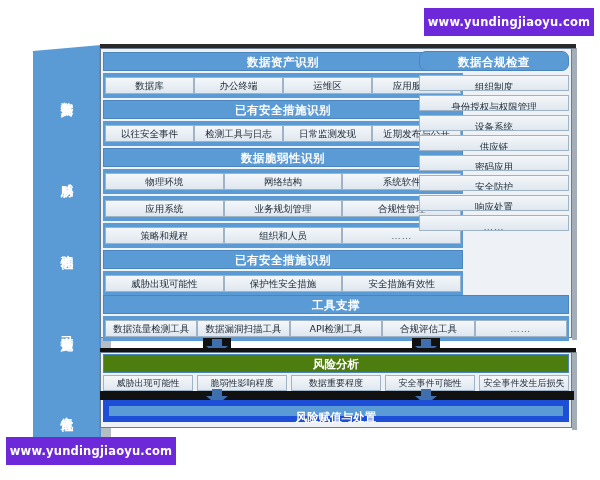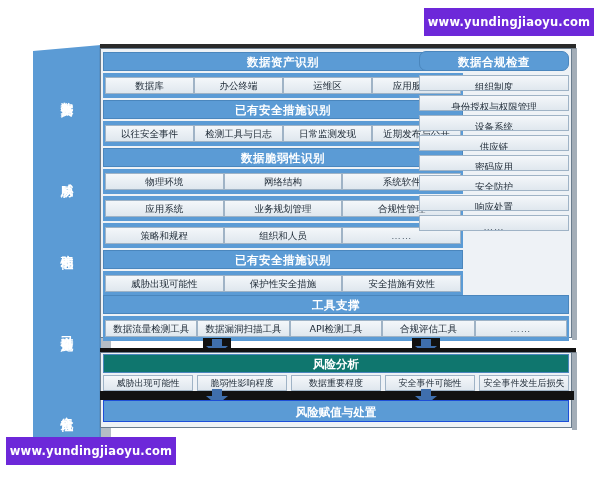--- a/index.html
+++ b/index.html
@@ -100,32 +100,32 @@
   #riskblock{
     position:absolute;left:100px;top:352px;width:472px;height:76px;
     background:#eef2f6;border:1px solid #6a7c8d;box-sizing:border-box;
   }
   #risk-dark-top{position:absolute;left:100px;top:348px;width:476px;height:5px;background:#111;}
   #risk-dark-mid{position:absolute;left:100px;top:391px;width:474px;height:9px;background:#111;}
   #risk-right-shade{position:absolute;left:572px;top:352px;width:5px;height:78px;background:#8d9aa6;opacity:.8;}
 
   #risk-head{
     position:absolute;left:103px;top:354px;width:466px;height:19px;
-    background:#0f766e;color:#fff;font-weight:bold;font-size:11.5px;
+    background:#4d7c0f;color:#fff;font-weight:bold;font-size:11.5px;
     line-height:19px;text-align:center;border:1px solid #4a86bd;box-sizing:border-box;
   }
   #risk-chips{
     position:absolute;left:103px;top:375px;width:466px;height:16px;
     display:flex;gap:4px;
   }
   #risk-chips .chip{height:16px;line-height:15px;font-size:9px;}
   #risk-foot{
     position:absolute;left:103px;top:400px;width:466px;height:22px;
     background:#5b9bd5;color:#fff;font-weight:bold;font-size:11.5px;
-    line-height:22px;text-align:center;border:1px solid #1d4ed8;box-sizing:border-box;
+    line-height:22px;text-align:center;border:6px solid #1d4ed8;box-sizing:border-box;
   }
 </style>
 </head>
 <body>
 
 <div id="stage">
 
   <div id="spine-shadow"></div>
   <div id="spine">
     <div class="spine-label" style="top:6px;height:86px;">

